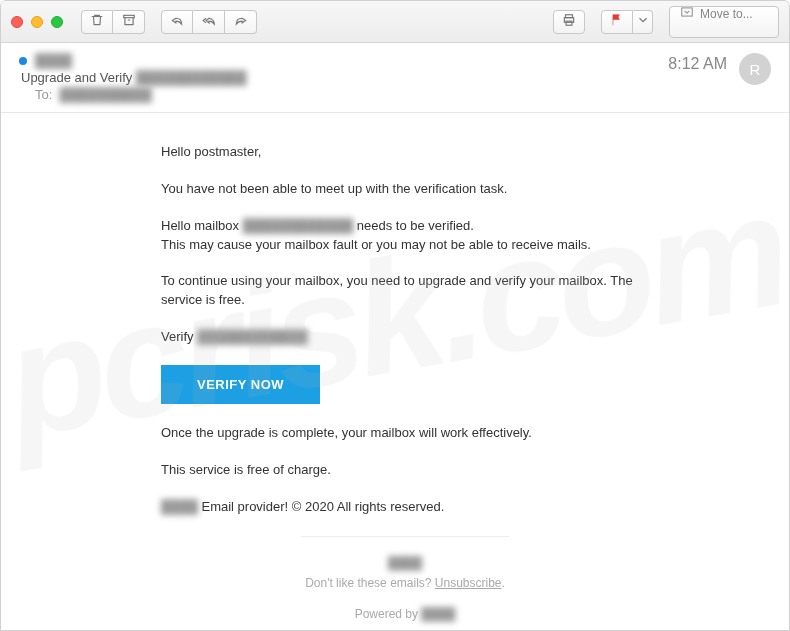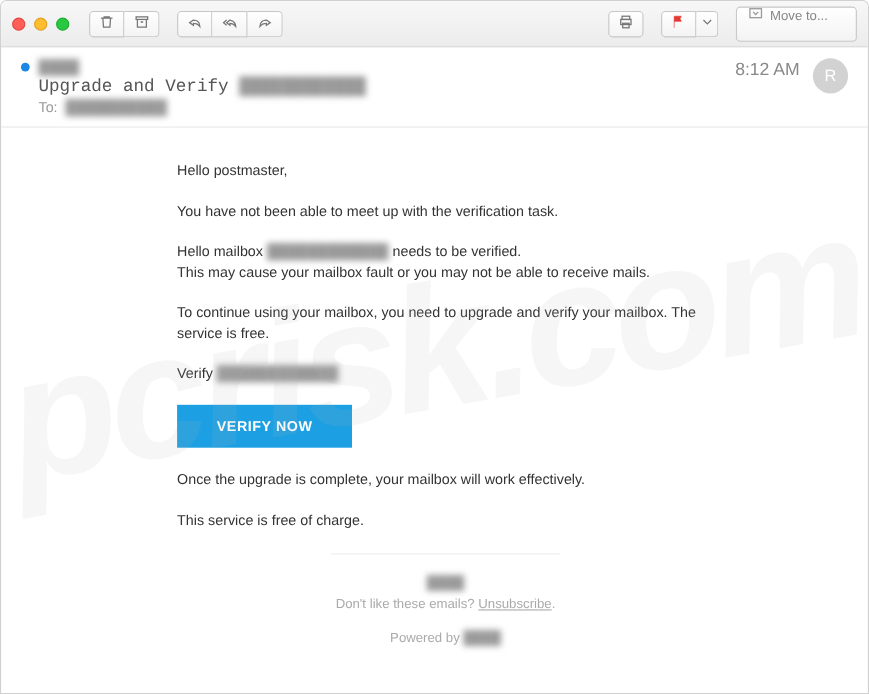--- a/index.html
+++ b/index.html
@@ -65,21 +65,21 @@
       min-width: 110px;
     }
     .header-area {
       padding: 10px 18px 10px 18px;
       border-bottom: 1px solid #e8e8e8;
       display: flex;
     }
     .header-left { flex: 1; }
     .sender-row { display: flex; align-items: center; gap: 8px; font-size: 13px; color: #333; }
     .unread-dot { width: 8px; height: 8px; background: #1b88e6; border-radius: 50%; }
-    .subject-row { font-size: 16px; color: #555; margin-top: 2px; margin-left: 16px; font-family: Liberation Mono, monospace;}
+    .subject-row { font-size: 13px; color: #555; margin-top: 2px; margin-left: 2px;}
     .to-row { font-size: 13px; color: #999; margin-top: 2px; margin-left: 16px; }
     .header-right { display: flex; align-items: flex-start; gap: 12px; }
     .time { font-size: 16px; color: #888; margin-top: 2px;}
     .avatar {
       width: 32px; height: 32px; border-radius: 50%;
       background: #d2d2d2; color: #fff;
       display: flex; align-items: center; justify-content: center;
       font-size: 15px; font-weight: 400;
     }
     .body-area {
@@ -253,20 +253,23 @@
         <span>Hello mailbox </span><span class="blur-sm">████████████</span><span> needs to be verified.</span>
       </div>
       <div class="para">This may cause your mailbox fault or you may not be able to receive mails.</div>
       <div class="para">To continue using your mailbox, you need to upgrade and verify your mailbox. The service is free.</div>
       <div class="para">
         <span>Verify </span><span class="blur-sm">████████████</span>
       </div>
       <button class="verify-btn">VERIFY NOW</button>
       <div class="para">Once the upgrade is complete, your mailbox will work effectively.</div>
       <div class="para">This service is free of charge.</div>
+      <div class="para">
+        <span class="blur-sm">████</span><span> Email provider! © 2020 All rights reserved.</span>
+      </div>
 
       <div class="footer-area">
         <div><span class="blur-sm">████</span></div>
         <div style="margin-top:2px">
           <span>Don't like these emails? </span><a href="#">Unsubscribe</a><span>.</span>
         </div>
         <div style="margin-top:14px">
           <span>Powered by </span><span class="blur-sm">████</span>
         </div>
       </div>

